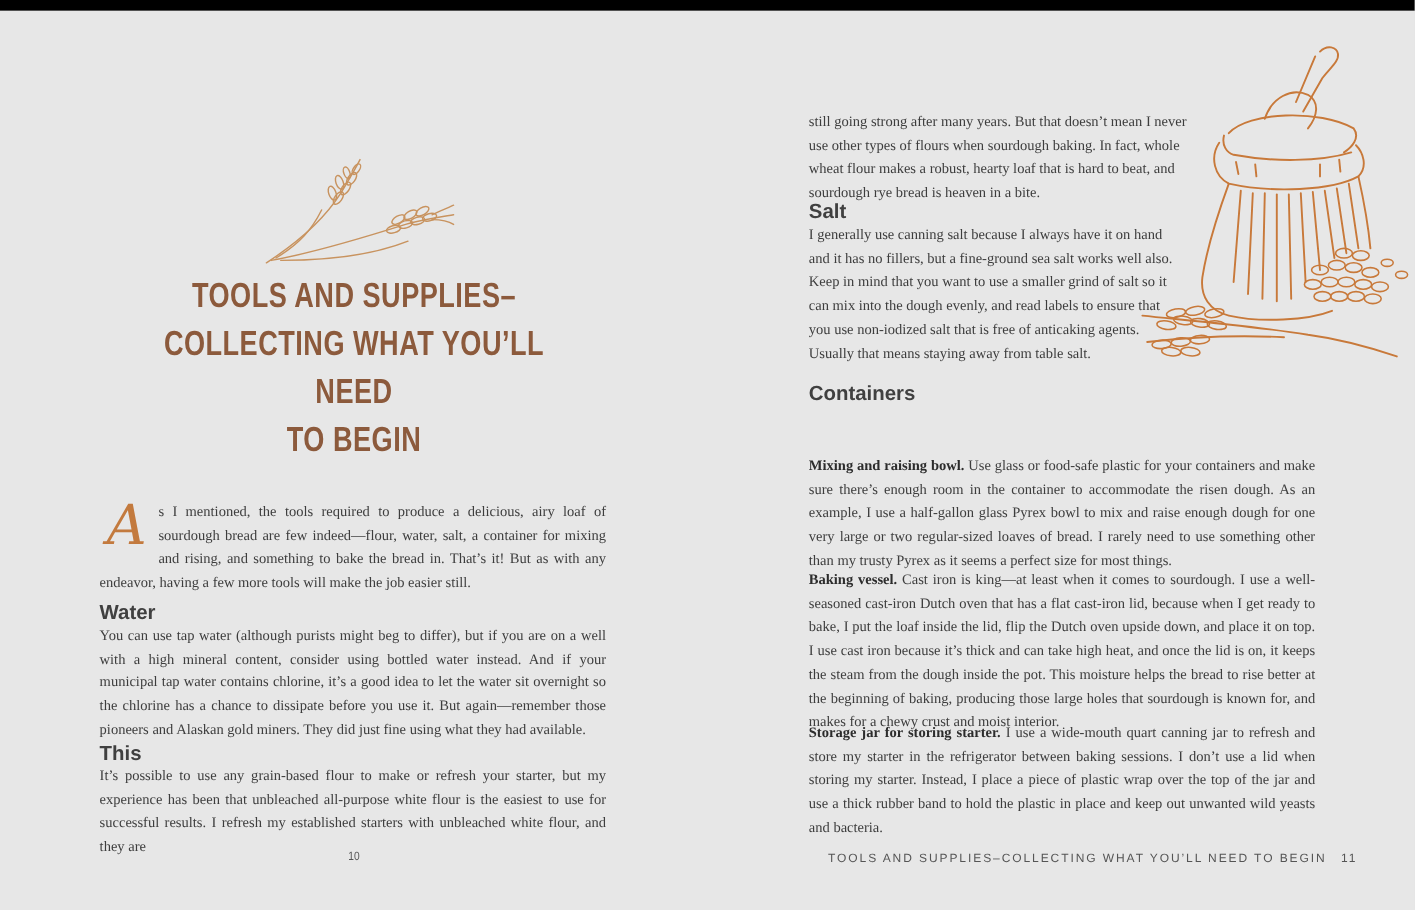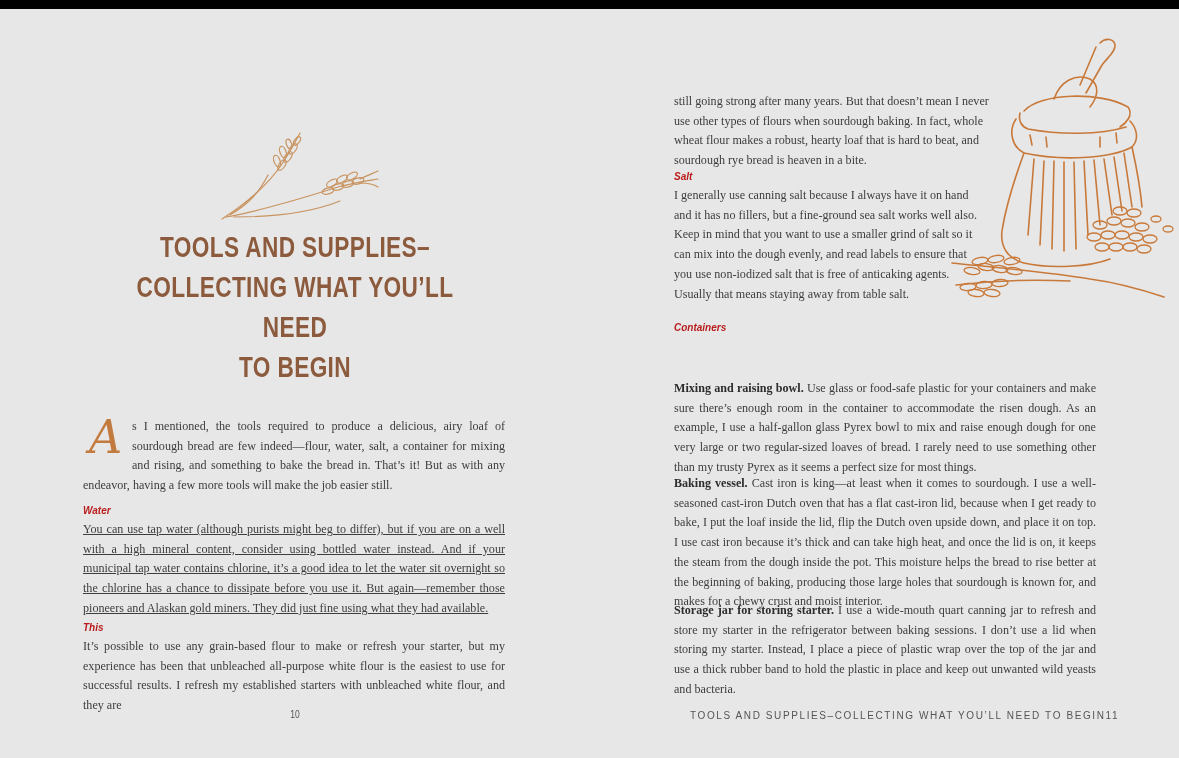--- a/index.html
+++ b/index.html
@@ -23,33 +23,33 @@
       font-family: "Liberation Sans", sans-serif; font-weight: bold; font-size: 29px;
       line-height: 40px; color: #8c5a3c; letter-spacing: 0.5px;
       transform: scaleX(0.78); transform-origin: center top;
     }
 
     .body-text {
       font-family: "Liberation Serif", serif; font-size: 12.1px; line-height: 19.7px; color: #3d3d3d;
       text-align: justify;
     }
     .heading {
-      font-family: "Liberation Sans", sans-serif; font-weight: bold; font-size: 10px;
-      color: #b91c1c; line-height: 18px; font-style: italic;
+      font-family: "Liberation Sans", sans-serif; font-weight: bold; font-size: 17px;
+      color: #404040; line-height: 18px;
     }
 
     .intro { position: absolute; left: 83px; top: 408px; width: 422px; }
     .dropcap {
       float: left; font-family: "DejaVu Serif", serif; font-style: italic; font-size: 46px;
       line-height: 40px; color: #c37a3e; margin-right: 4px; margin-top: 0px; width: 45px; height: 40px;
       text-align: center;
     }
 
     .water-heading { position: absolute; left: 83px; top: 493px; }
-    .water-text { position: absolute; left: 83px; top: 511px; width: 422px; text-decoration: underline; }
+    .water-text { position: absolute; left: 83px; top: 511px; width: 422px; }
     .flour-heading { position: absolute; left: 83px; top: 610px; }
     .flour-text { position: absolute; left: 83px; top: 628px; width: 422px; }
 
     .folio-left {
       position: absolute; left: 280px; top: 700px; width: 30px; text-align: center;
       font-family: "Liberation Sans", sans-serif; font-size: 10px; color: #555; transform: scaleX(0.85);
     }
 
     
     .r-cont { position: absolute; left: 84px; top: 83px; width: 330px; text-align: left; }
@@ -61,21 +61,21 @@
     .mixing-text { position: absolute; left: 84px; top: 370px; width: 422px; }
     .baking-text { position: absolute; left: 84px; top: 465px; width: 422px; }
     .storage-text { position: absolute; left: 84px; top: 592px; width: 422px; }
     .run-in { font-weight: bold; color: #2c2c2c; }
 
     .running-head {
       position: absolute; left: 100px; top: 701px; width: 420px; text-align: right;
       font-family: "Liberation Sans", sans-serif; font-size: 10px; color: #555; letter-spacing: 1.6px;
       white-space: nowrap;
     }
-    .folio-right { letter-spacing: 1.6px; margin-left: 0; }
+    .folio-right { letter-spacing: 1.6px; margin-left: 12px; }
   </style>
 </head>
 <body>
 
 <div class="topbar"></div>
 
 <div class="spread">
 
   <div class="left-page">
 

